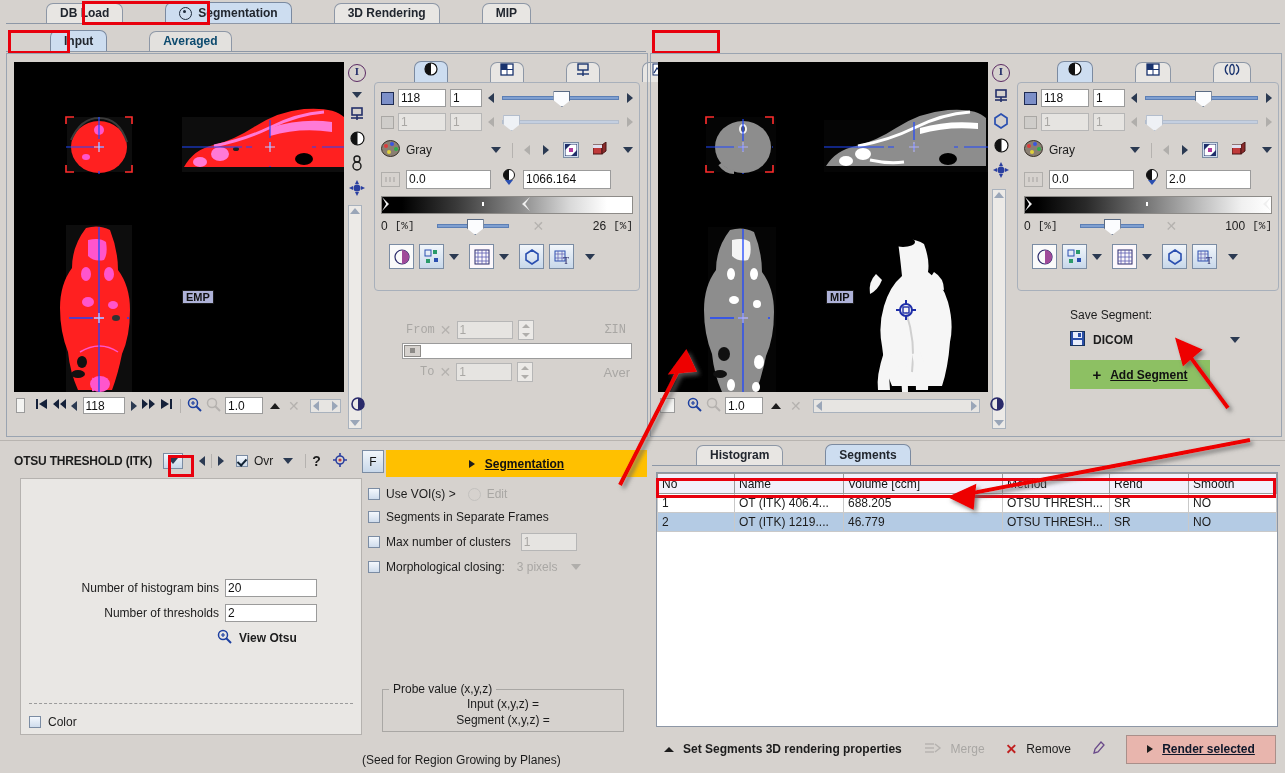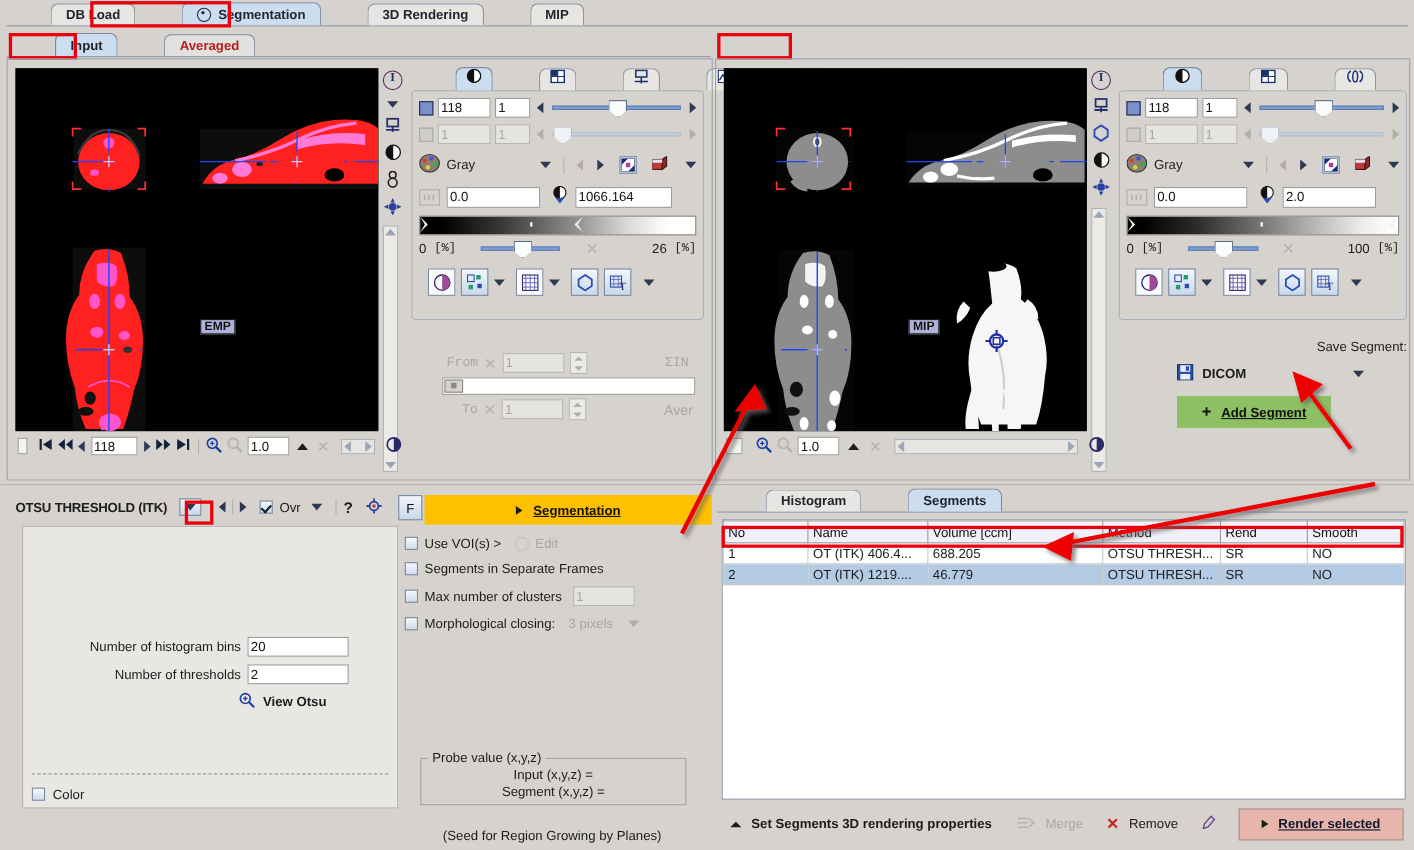--- a/index.html
+++ b/index.html
@@ -12,21 +12,21 @@
 
   
   .tabstrip{display:flex;align-items:flex-end;height:21px;}
   .tab{
     position:relative;height:19px;line-height:19px;padding:0 13px;
     background:#e8e6e3;border:1px solid #8d97a6;border-bottom:none;
     border-radius:7px 7px 0 0;font-size:12px;font-weight:bold;color:#21262e;
     margin-right:2px;white-space:nowrap;margin-left:40px;
   }
   .tab.sel{background:#cdddf0;border-color:#7b8aa0;height:20px;line-height:20px;}
-  .tab.dim{color:#b91c1c;font-weight:bold;background:#e3e1de;}
+  .tab.dim{color:#0c4a6e;font-weight:bold;background:#e3e1de;}
   .tabline{height:1px;background:#8d97a6;}
   .inner{background:#d9d5d1;border:1px solid #a8b0bb;border-radius:4px;}
 
   .fld{
     background:#ffffff;border:1px solid #9b9b9b;height:16px;line-height:16px;
     font-size:12px;padding:0 2px;box-sizing:border-box;color:#111;
   }
   .fld.dis{background:#e6e4e1;color:#a9a7a4;border-color:#b6b6b6;}
 
   .chk{
@@ -764,21 +764,21 @@
                 <line x1="1" y1="5" x2="11" y2="5"></line>
                 <line x1="1" y1="9" x2="11" y2="9"></line>
               </g>
               <text x="9" y="15" font-size="10" fill="#2a2a6a" font-family="Liberation Serif, serif">T</text>
             </svg>
         </span>
         <span class="tri d" style="margin-left:6px;"></span>
       </div>
     </div>
 
-    <div style="position:absolute;left:0;top:246px;width:262px;text-align:right;">
+    <div style="position:absolute;left:0;top:246px;width:262px;">
       <div class="lbl" style="margin-left:53px;">Save Segment:</div>
       <div style="display:flex;align-items:center;gap:8px;margin-top:9px;margin-left:53px;width:170px;">
         <span>
           <svg width="15" height="15">
               <rect x="0.5" y="0.5" width="14" height="14" fill="#2b4fa8" stroke="#16325c"></rect>
               <rect x="3" y="1" width="9" height="6" fill="#e8eefc"></rect>
               <rect x="8" y="2" width="3" height="4" fill="#2b4fa8"></rect>
               <rect x="3" y="9" width="9" height="5" fill="#e8eefc"></rect>
             </svg>
         </span>
@@ -881,21 +881,21 @@
         <span class="lbl dimtxt" style="margin-left:6px;">3 pixels</span>
         <span class="tri d dimc" style="margin-left:8px;"></span>
       </div>
     </div>
 
     <fieldset style="position:absolute;left:20px;top:232px;width:240px;height:48px;border:1px solid #a9a7a4;margin:0;padding:0;">
       <legend class="lbl" style="padding:0 4px;margin-left:6px;font-size:12px;">Probe value (x,y,z)</legend>
       <div class="lbl" style="text-align:center;margin-top:1px;">Input (x,y,z) =</div>
       <div class="lbl" style="text-align:center;margin-top:2px;">Segment (x,y,z) =</div>
     </fieldset>
-    <div class="lbl" style="position:absolute;left:0;top:303px;width:280px;text-align:center;">(Seed for Region Growing by Planes)</div>
+    <div class="lbl" style="position:absolute;left:0;top:303px;width:280px;text-align:left;">(Seed for Region Growing by Planes)</div>
   </div>
 
   <div style="position:absolute;left:652px;top:445px;width:628px;height:325px;">
     <div class="tabstrip" style="margin-left:4px;height:20px;">
       <div class="tab"><span>Histogram</span></div>
       <div class="tab sel"><span>Segments</span></div>
     </div>
     <div class="tabline" style="width:100%;"></div>
 
     <div style="position:absolute;left:4px;top:27px;width:620px;height:253px;background:#fff;border:1px solid #8d97a6;overflow:hidden;">

